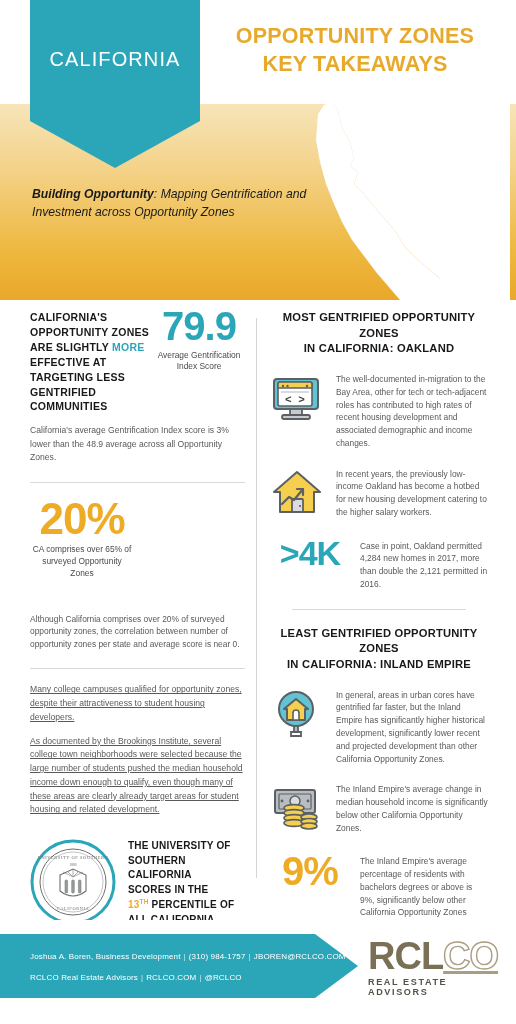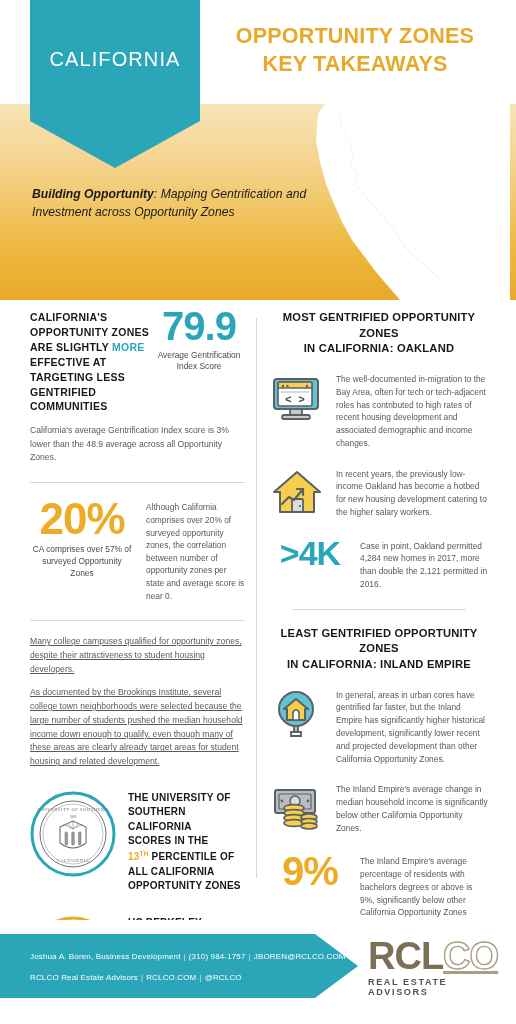--- a/index.html
+++ b/index.html
@@ -160,21 +160,21 @@
     margin-top: 10px;
   }
 
   .hdivider {
     height: 1px;
     background: #d9d9d9;
     margin: 18px 0 14px 0;
   }
 
   
-  .pct-block { display: flex; gap: 12px; align-items: flex-start; }
+  .pct-block { display: flex; gap: 29px; align-items: flex-start; flex-direction: column; }
   .pct-left { width: 104px; text-align: center; }
   .pct-num {
     color: #eeab25;
     font-weight: bold;
     font-size: 44px;
     line-height: 1;
     letter-spacing: -1px;
   }
   .pct-caption {
     font-size: 8.4px;
@@ -404,21 +404,21 @@
         </div>
       </div>
 
       <div class="body-note">California's average Gentrification Index score is 3% lower than the 48.9 average across all Opportunity Zones.</div>
 
       <div class="hdivider"></div>
 
       <div class="pct-block">
         <div class="pct-left">
           <div class="pct-num">20%</div>
-          <div class="pct-caption">CA comprises over 57% of surveyed Opportunity Zones</div>
+          <div class="pct-caption">CA comprises over 65% of surveyed Opportunity Zones</div>
         </div>
         <div class="pct-right">Although California comprises over 20% of surveyed opportunity zones, the correlation between number of opportunity zones per state and average score is near 0.</div>
       </div>
 
       <div class="hdivider"></div>
 
       <div class="para">Many college campuses qualified for opportunity zones, despite their attractiveness to student housing developers.</div>
       <div class="para">As documented by the Brookings Institute, several college town neighborhoods were selected because the large number of students pushed the median household income down enough to qualify, even though many of these areas are clearly already target areas for student housing and related development.</div>
 
       <div class="uni-row">
@@ -506,21 +506,21 @@
             <path d="M8,13 a2,2 0 0 1 2,-2 h30 a2,2 0 0 1 2,2 v4 h-34 z" fill="#f7cf4f" stroke="#5b6064" stroke-width="1.6"></path>
             <circle cx="13" cy="15" r="1.2" fill="#5b6064"></circle>
             <circle cx="17.5" cy="15" r="1.2" fill="#5b6064"></circle>
             <circle cx="37" cy="15" r="1.2" fill="#5b6064"></circle>
             <line x1="11" y1="21" x2="39" y2="21" stroke="#c8ccd0" stroke-width="1.4"></line>
             <text x="25" y="32" font-size="11" font-weight="bold" fill="#3b4044" text-anchor="middle" font-family="Liberation Mono, monospace">&lt; &gt;</text>
             <rect x="20" y="38" width="12" height="6" fill="#c8ccd0" stroke="#5b6064" stroke-width="1.8"></rect>
             <rect x="12" y="44" width="28" height="4" rx="2" fill="#c8ccd0" stroke="#5b6064" stroke-width="1.8"></rect>
           </svg>
         </div>
-        <div class="icon-text">The well-documented in-migration to the Bay Area, often for tech or tech-adjacent roles has contributed to high rates of recent housing development and associated demographic and income changes.</div>
+        <div class="icon-text">The well-documented in-migration to the Bay Area, other for tech or tech-adjacent roles has contributed to high rates of recent housing development and associated demographic and income changes.</div>
       </div>
 
       <div class="icon-row">
         <div class="icon-box">
           <svg width="54" height="54" viewBox="0 0 54 54">
             <path d="M27,6 L50,26 L44,26 L44,46 L10,46 L10,26 L4,26 Z" fill="#f7cf4f" stroke="#5b6064" stroke-width="2" stroke-linejoin="round"></path>
             <rect x="22" y="33" width="11" height="13" rx="1" fill="#d9dde0" stroke="#5b6064" stroke-width="1.8"></rect>
             <circle cx="30" cy="40" r="1.1" fill="#5b6064"></circle>
             <polyline points="12,38 19,31 24,34 33,23" fill="none" stroke="#5b6064" stroke-width="2.2" stroke-linecap="round" stroke-linejoin="round"></polyline>
             <polyline points="27,23 33,23 33,29" fill="none" stroke="#5b6064" stroke-width="2.2" stroke-linecap="round" stroke-linejoin="round"></polyline>

